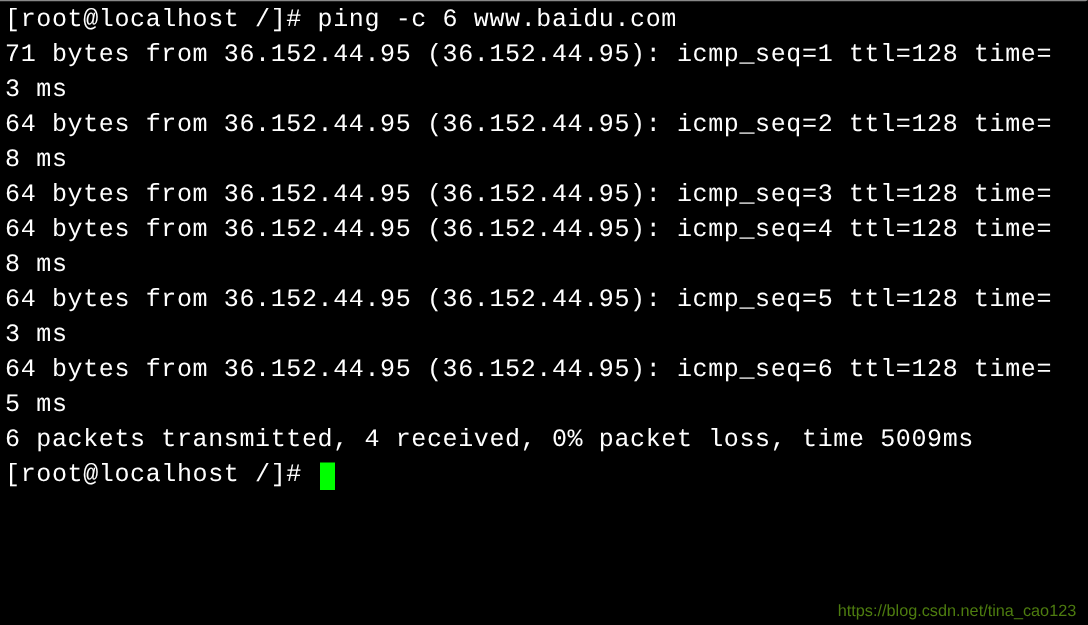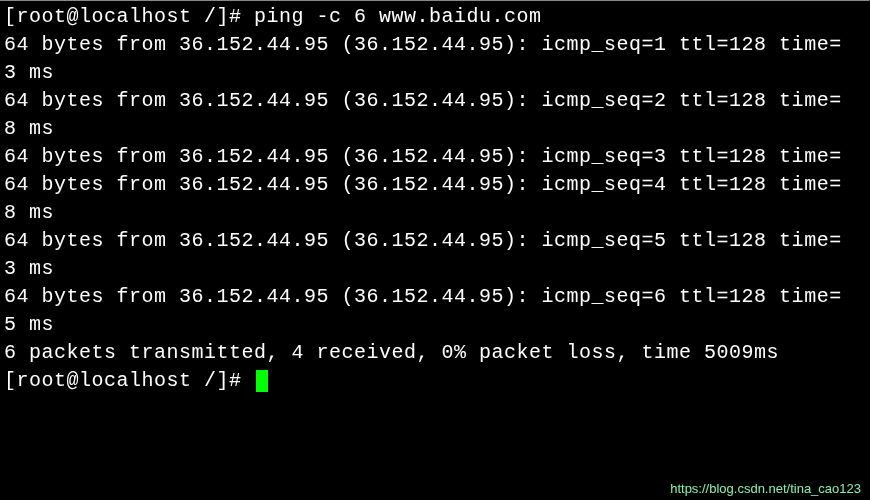--- a/index.html
+++ b/index.html
@@ -33,32 +33,32 @@
       height: 22px;
       background: #00ff00;
       vertical-align: text-bottom;
       margin-left: 2px;
     }
     .watermark {
       position: absolute;
       bottom: 4px;
       right: 8px;
       font-size: 13px;
-      color: #86efac;
+      color: #4d7c0f;
       font-family: Arial, sans-serif;
       letter-spacing: 0;
     }
   </style>
 </head>
 <body>
 
 <div class="terminal">
   <div class="line"><span>[root@localhost /]# </span><span>ping -c 6 www.baidu.com</span></div>
 
-  <div class="line">64 bytes from 36.152.44.95 (36.152.44.95): icmp_seq=1 ttl=128 time=</div>
+  <div class="line">71 bytes from 36.152.44.95 (36.152.44.95): icmp_seq=1 ttl=128 time=</div>
   <div class="line">3 ms</div>
   <div class="line">64 bytes from 36.152.44.95 (36.152.44.95): icmp_seq=2 ttl=128 time=</div>
   <div class="line">8 ms</div>
   <div class="line">64 bytes from 36.152.44.95 (36.152.44.95): icmp_seq=3 ttl=128 time=</div>
   <div class="line">64 bytes from 36.152.44.95 (36.152.44.95): icmp_seq=4 ttl=128 time=</div>
   <div class="line">8 ms</div>
   <div class="line">64 bytes from 36.152.44.95 (36.152.44.95): icmp_seq=5 ttl=128 time=</div>
   <div class="line">3 ms</div>
   <div class="line">64 bytes from 36.152.44.95 (36.152.44.95): icmp_seq=6 ttl=128 time=</div>
   <div class="line">5 ms</div>

